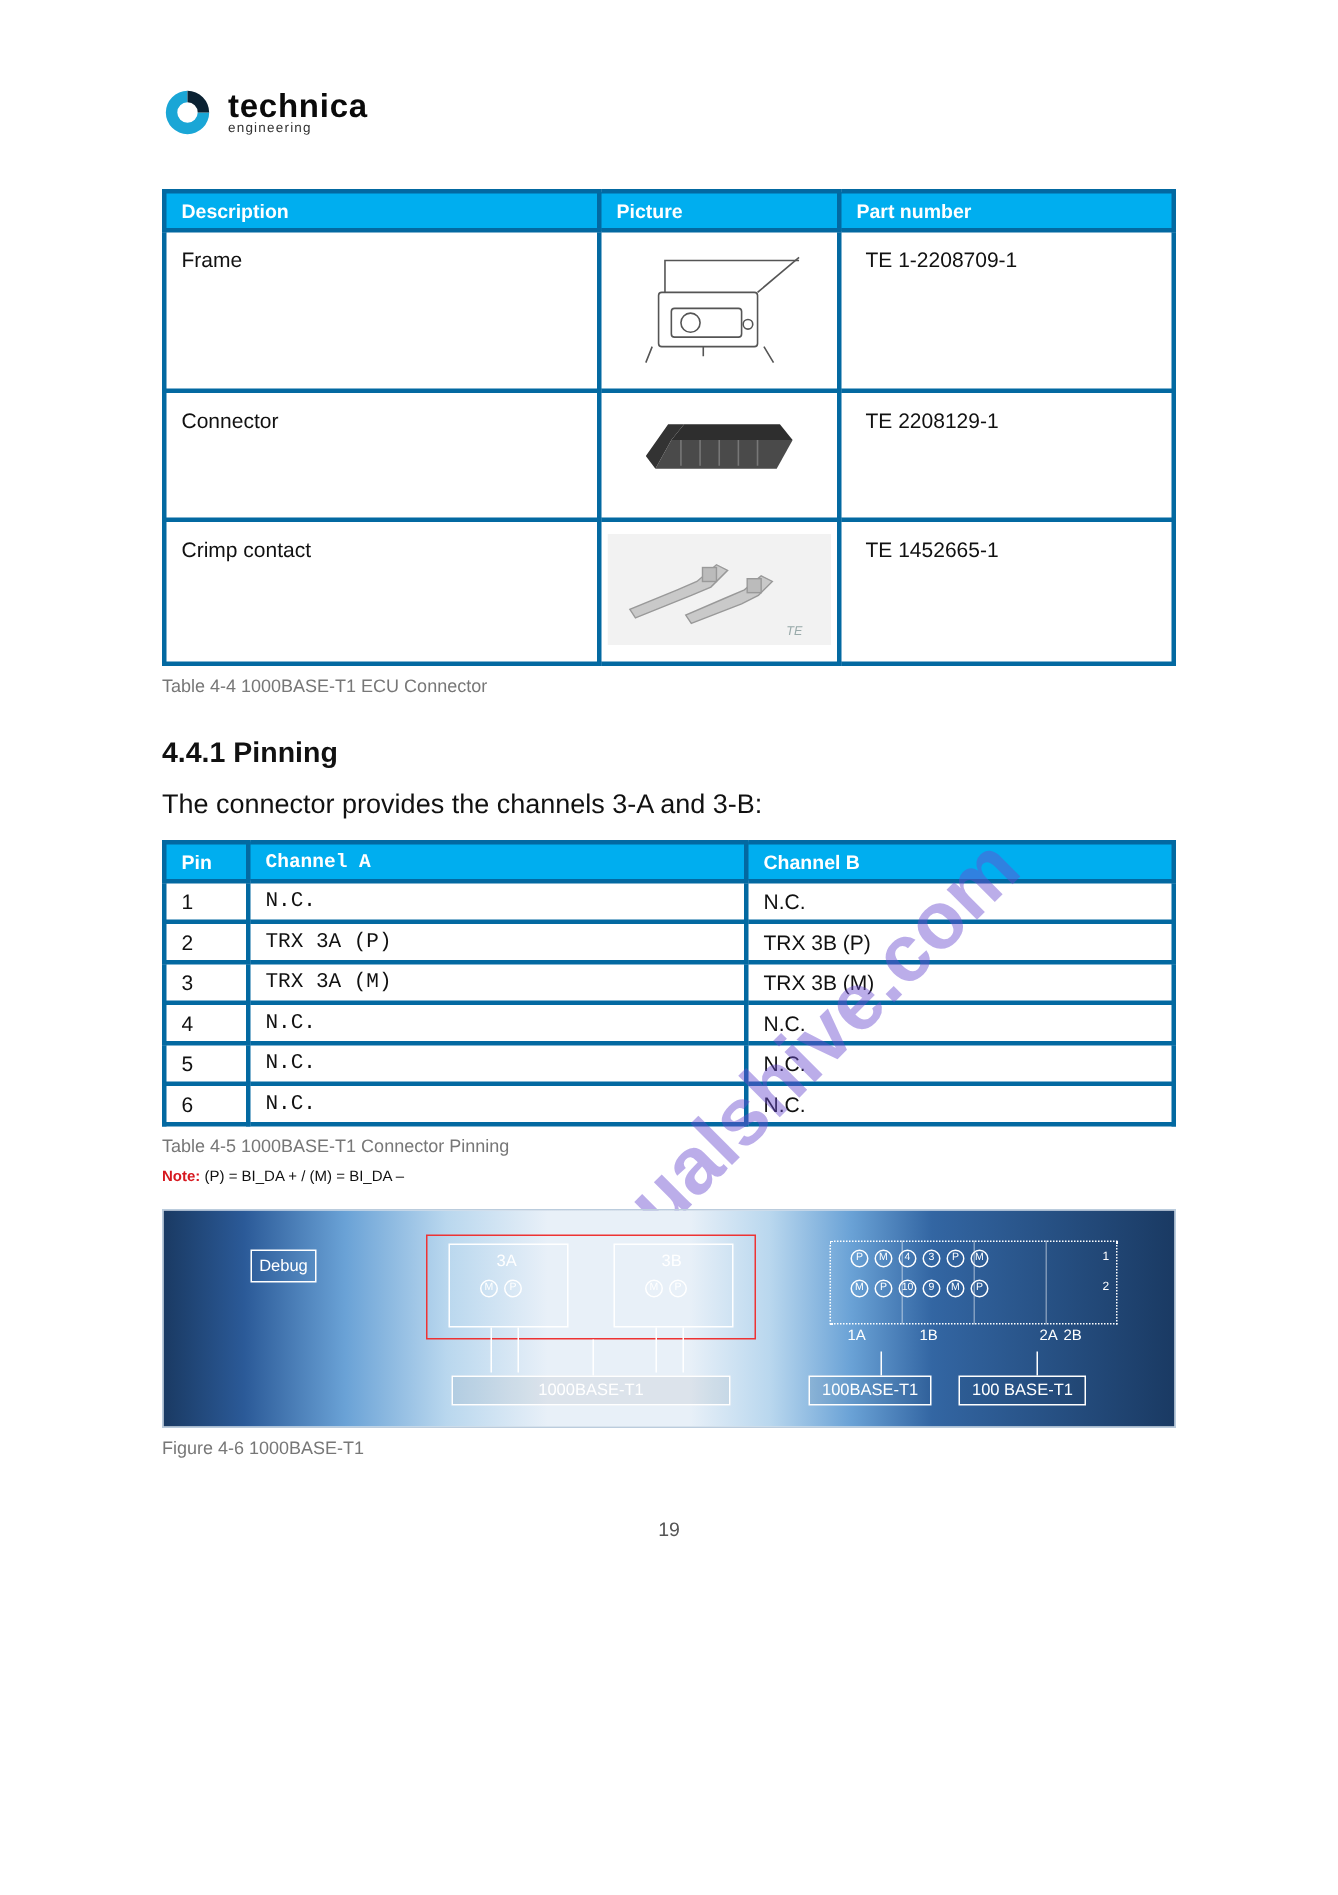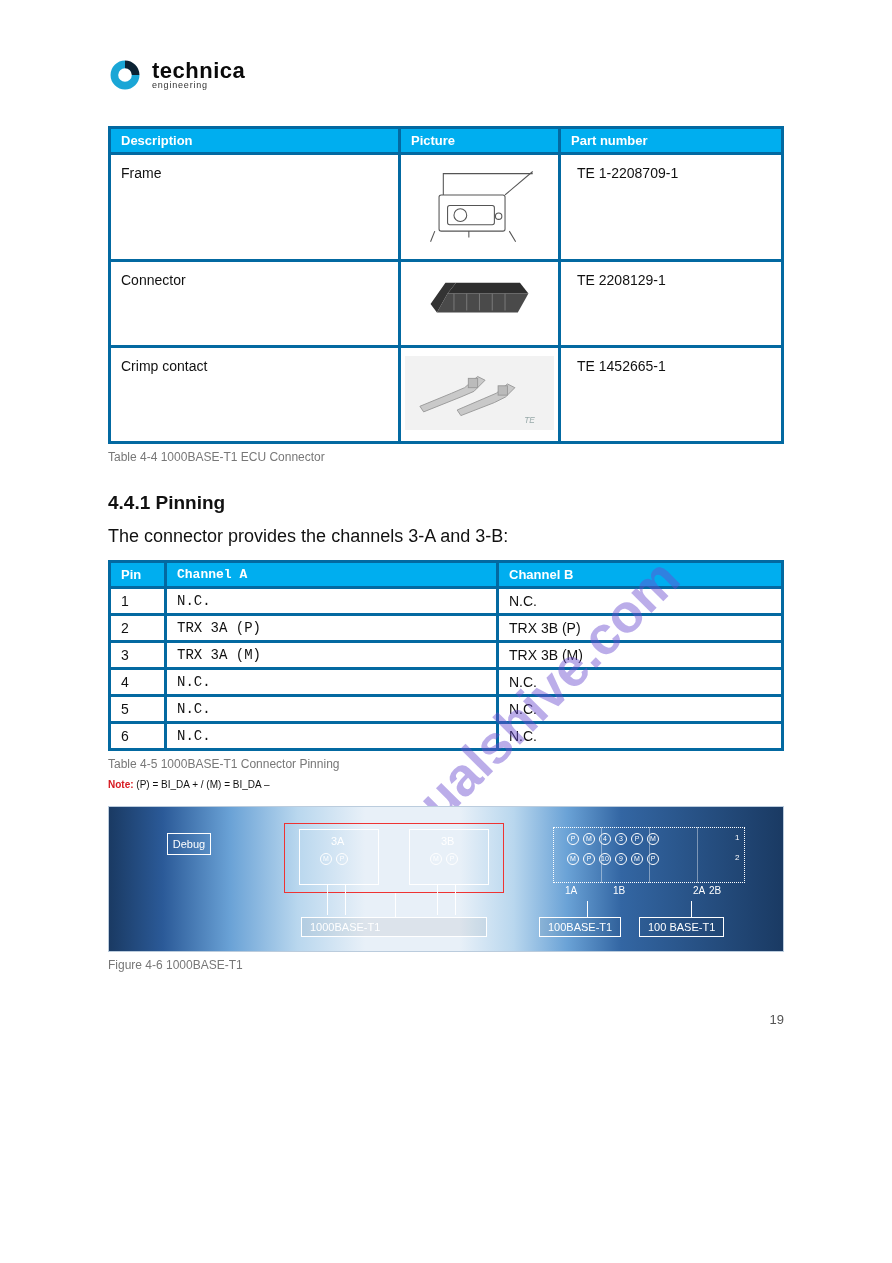--- a/index.html
+++ b/index.html
@@ -44,21 +44,21 @@
   .switch .redbox { position: absolute; border: 1.5px solid #e33; }
   .switch .badge { position: absolute; color: #fff; font-size: 11px; border: 1px solid #fff; padding: 3px 8px; background: rgba(0,0,0,0.05); }
   .switch .port { position: absolute; border: 1px dotted #fff; }
   .switch .pinrow { position: absolute; display: flex; gap: 4px; }
   .switch .pin { width: 12px; height: 12px; border: 1px solid #fff; border-radius: 50%; color: #fff; font-size: 7px; display: flex; align-items: center; justify-content: center; }
   .switch .pinidx { color: #fff; font-size: 8px; margin-left: 4px; }
   .switch .tick { position: absolute; width: 1px; height: 10px; background: #fff; }
   .switch .portlbl { position: absolute; color: #fff; font-size: 10px; }
 
   .fig-label { font-size: 12px; color: #777; margin-top: 6px; }
-  .footer { text-align: right; font-size: 13px; color: #555; margin-top: 40px; }
+  .footer { text-align: center; font-size: 13px; color: #555; margin-top: 40px; }
 
   
   .img-shell { display: inline-block; }
 </style>
 </head>
 <body>
 
 <div class="page">
 
   <svg class="wm" viewBox="0 0 580 580">
@@ -246,21 +246,21 @@
 
       <div class="tick" style="left:492px; top:20px; height:56px; background:rgba(255,255,255,.4);"></div>
       <div class="tick" style="left:540px; top:20px; height:56px; background:rgba(255,255,255,.4);"></div>
       <div class="tick" style="left:588px; top:20px; height:56px; background:rgba(255,255,255,.4);"></div>
 
       <span class="portlbl" style="left:456px; top:78px;">1A</span>
       <span class="portlbl" style="left:504px; top:78px;">1B</span>
       <span class="portlbl" style="left:552px; top:78px;margin-left:32px;">2A</span>
       <span class="portlbl" style="left:600px; top:78px;">2B</span>
 
-      <div class="badge" style="left:192px; top:110px; width:186px; ">1000BASE-T1</div>
+      <div class="badge" style="left:192px; top:110px; width:186px; text-align:center;">1000BASE-T1</div>
       <div class="badge" style="left:430px; top:110px;">100BASE-T1</div>
       <div class="badge" style="left:530px; top:110px;">100 BASE-T1</div>
 
       <div class="tick" style="left:286px; top:86px; height:24px;"></div>
       <div class="tick" style="left:478px; top:94px; height:16px;"></div>
       <div class="tick" style="left:582px; top:94px; height:16px;"></div>
     </div>
     <div class="fig-label">Figure 4-6 1000BASE-T1</div>
   </div>
 

